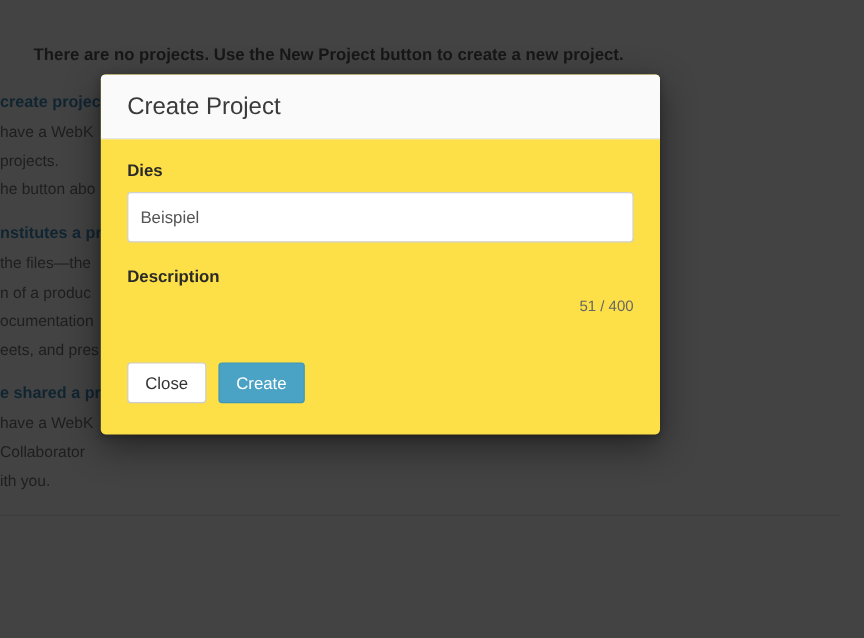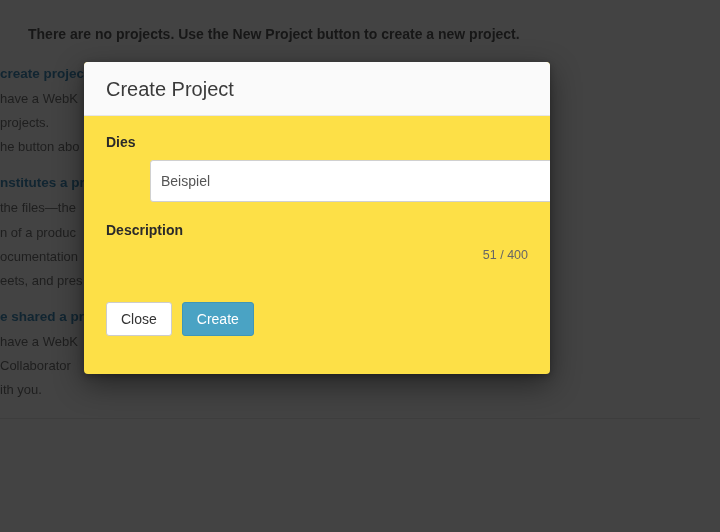--- a/index.html
+++ b/index.html
@@ -7,20 +7,21 @@
   body { position: relative; background: #1f1f1f; }
 
   
   .bg {
     position: absolute; left: 0; top: 0; width: 720px; height: 532px;
     background: #fafafa; color: #333; padding: 20px 20px 20px 0;
   }
   .bg .banner {
     font-weight: 600; font-size: 14px; color: #333;
     padding: 6px 0 6px 28px;
+    margin-top: 11px;
   }
   .bg .heading {
     color: #1a73a8; font-weight: 600; font-size: 13.5px;
     margin: 18px 0 8px 0;
   }
   .bg p { font-size: 13px; color: #555; line-height: 1.55; margin-bottom: 4px; }
   .bg .sep { border-top: 1px solid #ddd; margin-top: 18px; }
 
   
   .scrim {
@@ -46,35 +47,34 @@
     padding: 18px 22px 6px 22px;
   }
   .field-label {
     font-size: 14px; font-weight: 600; color: #2a2a2a; margin-bottom: 10px; display: block;
   }
   .text-input {
     width: 100%; height: 34px; padding: 20px 10px;
     border: 1px solid #d0d0d0; border-radius: 3px;
     font-size: 14px; color: #555; background: #fff;
     outline: none;
-    margin-left: 44px;
   }
   .group { margin-bottom: 20px; }
   .textarea {
     width: 100%; height: 100px; padding: 8px 10px;
     border: 1px solid #3a94b8; border-radius: 3px;
     font-size: 14px; color: #333; background: #fff;
     font-family: inherit; resize: both; outline: none;
     box-shadow: 0 0 0 1px rgba(58,148,184,0.15);
   }
   .counter {
     font-size: 12.5px; color: #666; text-align: right; margin-top: 6px;
   }
   .modal-footer {
-    padding: 14px 22px 38px 22px;
+    padding: 14px 22px 26px 22px;
     display: flex; gap: 10px;
   }
   .btn {
     height: 34px; padding: 0 14px; border-radius: 3px;
     font-size: 14px; cursor: pointer; display: inline-flex;
     align-items: center; justify-content: center;
     border: 1px solid transparent;
   }
   .btn-default {
     background: #fff; color: #333; border-color: #ccc;

